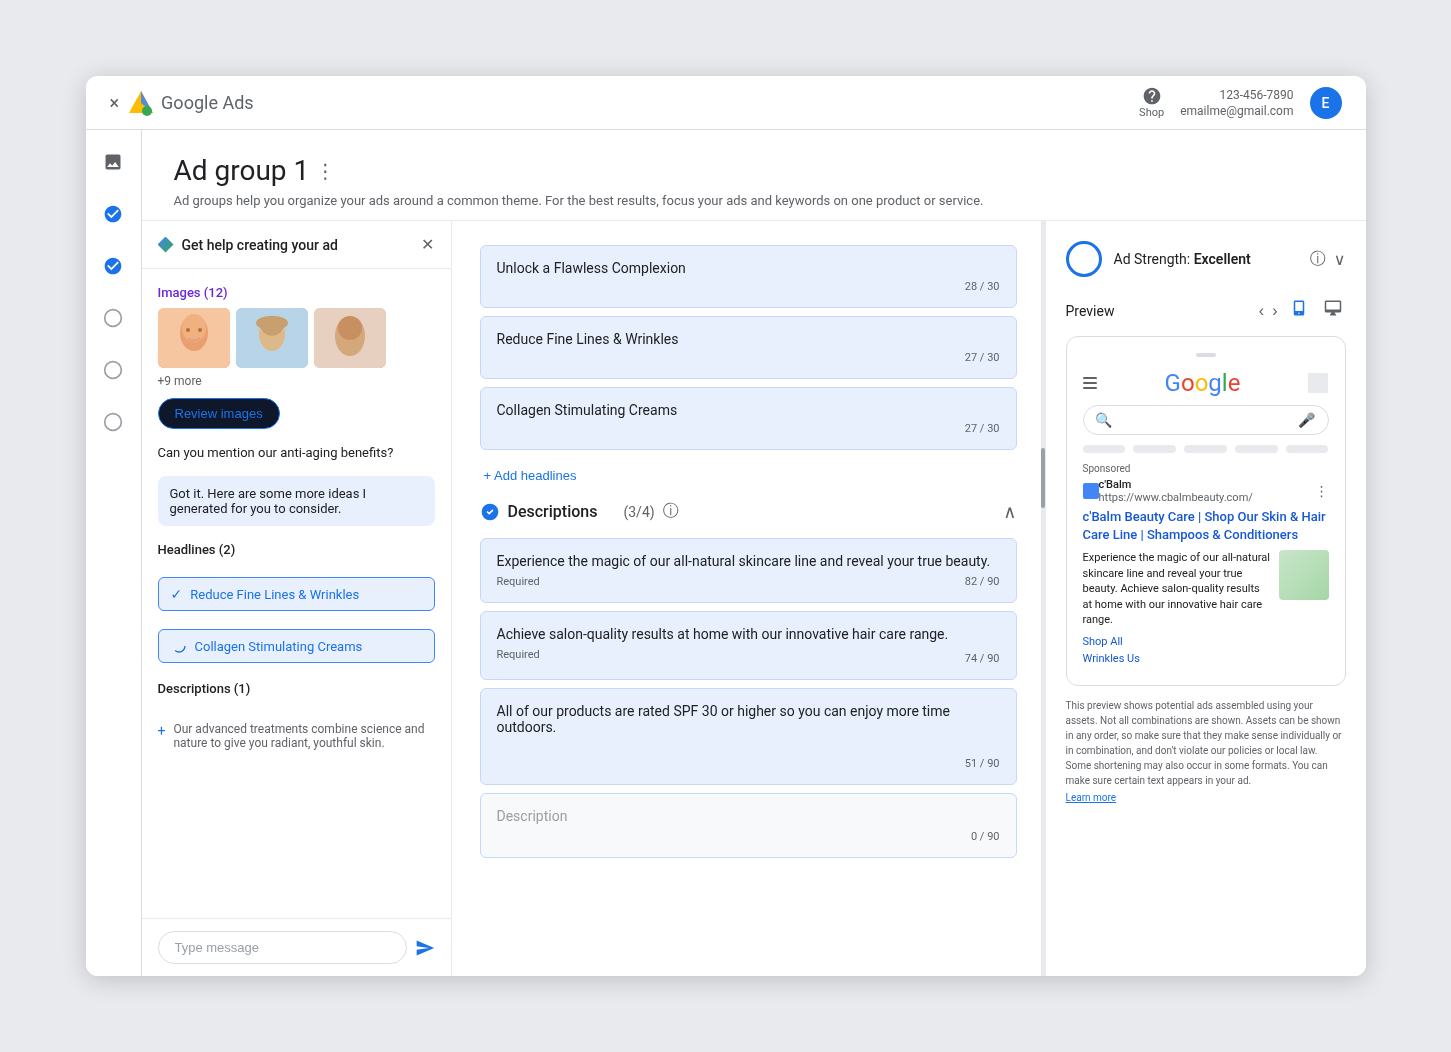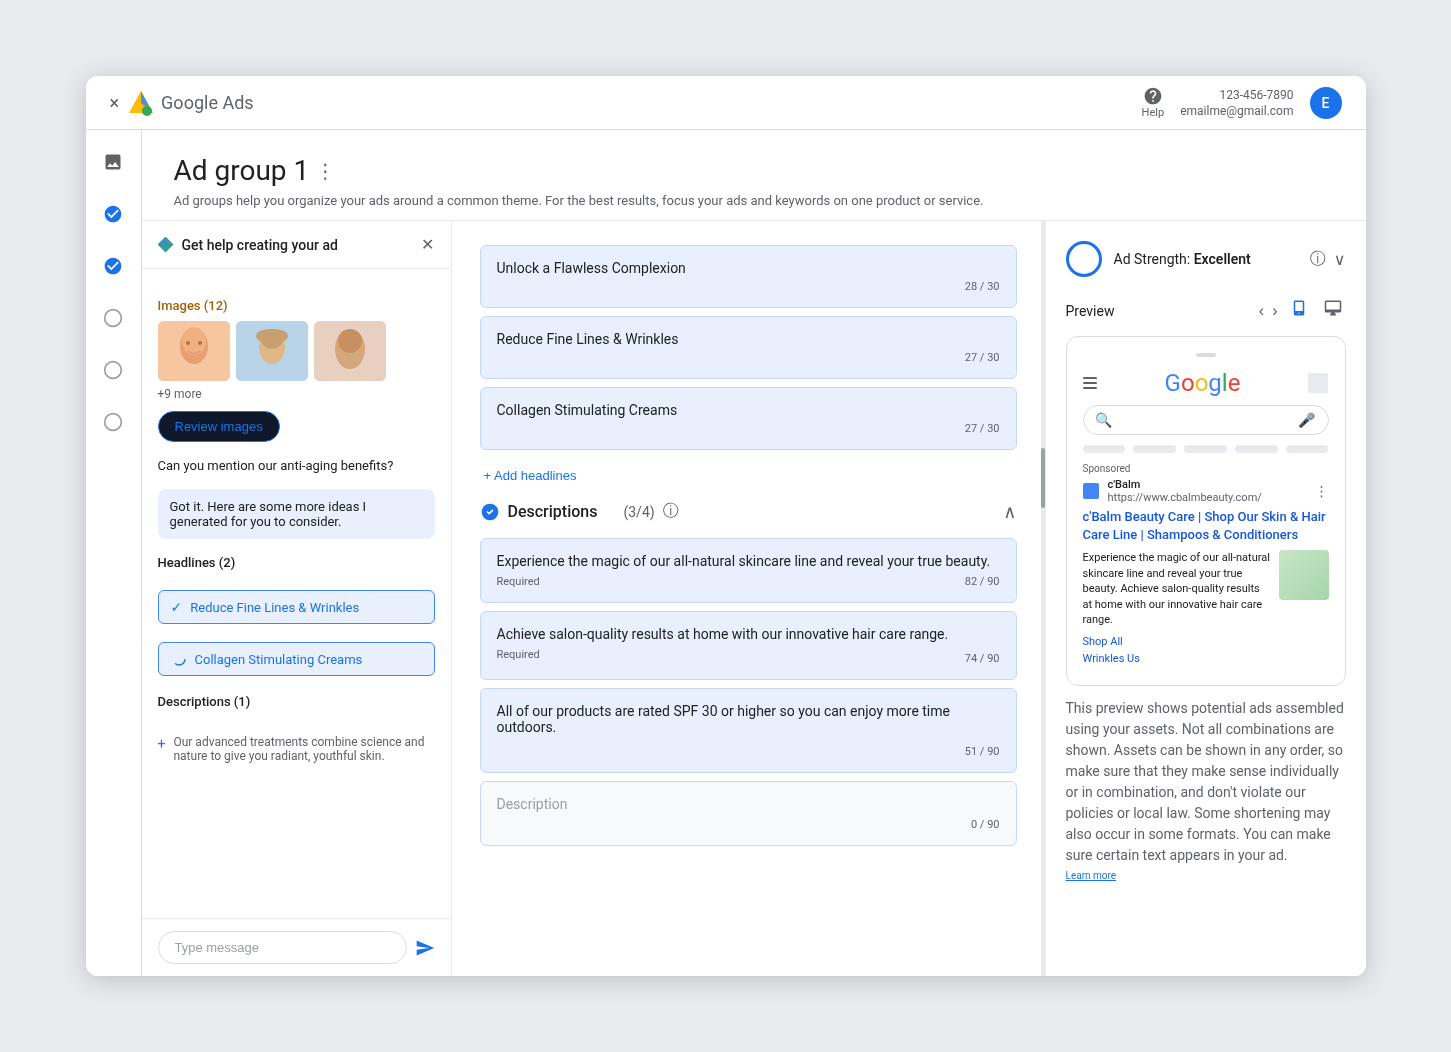--- a/index.html
+++ b/index.html
@@ -199,24 +199,23 @@
       flex-direction: column;
       gap: 12px;
     }
 
     
     .images-section {
       background: #fff;
     }
     .images-title {
       font-size: 13px;
-      color: #a16207;
+      color: #6d28d9;
       margin-bottom: 8px;
       font-weight: 500;
-      margin-top: 13px;
     }
     .images-grid {
       display: flex;
       gap: 6px;
       margin-bottom: 6px;
     }
     .image-thumb {
       width: 72px; height: 60px;
       border-radius: 6px;
       overflow: hidden;
@@ -561,21 +560,21 @@
       font-size: 10px;
       color: #5f6368;
       margin-bottom: 4px;
     }
     .ad-card {
       background: #fff;
     }
     .ad-card-header {
       display: flex;
       align-items: center;
-      gap: 9px;
+      gap: 0;
       margin-bottom: 4px;
     }
     .ad-favicon {
       width: 16px; height: 16px;
       background: #4285f4;
       border-radius: 2px;
     }
     .ad-url {
       font-size: 11px;
       color: #5f6368;
@@ -613,21 +612,21 @@
       margin-top: 8px;
     }
     .ad-link {
       font-size: 11px;
       color: #1558d6;
       display: block;
       margin-bottom: 4px;
     }
 
     .preview-disclaimer {
-      font-size: 14px;
+      font-size: 10px;
       color: #5f6368;
       line-height: 1.5;
       margin-top: 12px;
     }
     .learn-more {
       color: #1a73e8;
       font-size: 10px;
     }
 
     
@@ -677,21 +676,21 @@
           <circle cx="20" cy="22" r="5" fill="#34a853"></circle>
         </svg>
         <span class="logo-text">Google Ads</span>
       </div>
     </div>
     <div class="header-right">
       <div class="help-area">
         <svg width="20" height="20" viewBox="0 0 24 24" fill="#5f6368">
           <path d="M12 2C6.48 2 2 6.48 2 12s4.48 10 10 10 10-4.48 10-10S17.52 2 12 2zm1 17h-2v-2h2v2zm2.07-7.75l-.9.92C13.45 12.9 13 13.5 13 15h-2v-.5c0-1.1.45-2.1 1.17-2.83l1.24-1.26c.37-.36.59-.86.59-1.41 0-1.1-.9-2-2-2s-2 .9-2 2H8c0-2.21 1.79-4 4-4s4 1.79 4 4c0 .88-.36 1.68-.93 2.25z"></path>
         </svg>
-        <span style="font-size:11px;color:#5f6368;">Help</span>
+        <span style="font-size:11px;color:#5f6368;">Shop</span>
       </div>
       <div>
         <div class="account-area">
           <span>123-456-7890</span>
           <span>emailme@gmail.com</span>
         </div>
       </div>
       <div class="avatar">E</div>
     </div>
   </div>
@@ -865,21 +864,21 @@
             <div class="description-input-row">
               <div class="description-input-text">Achieve salon-quality results at home with our innovative hair care range.</div>
               <div style="display:flex;justify-content:space-between;margin-top:6px;">
                 <span style="font-size:11px;color:#5f6368;">Required</span>
                 <span class="char-count" style="margin-top:4px;">74 / 90</span>
               </div>
             </div>
 
             <div class="description-input-row">
               <div class="description-input-text">All of our products are rated SPF 30 or higher so you can enjoy more time outdoors.</div>
-              <div style="display:flex;justify-content:space-between;margin-top:10px;">
+              <div style="display:flex;justify-content:space-between;margin-top:22px;">
                 <span style="font-size:11px;color:#5f6368;"></span>
                 <span class="char-count" style="margin-top:0;">51 / 90</span>
               </div>
             </div>
 
             <div class="description-input-row" style="background:#f8f9fa;">
               <div class="description-input-text desc-placeholder">Description</div>
               <div style="display:flex;justify-content:space-between;margin-top:6px;">
                 <span style="font-size:11px;color:#5f6368;"></span>
                 <span class="char-count" style="margin-top:0;">0 / 90</span>

